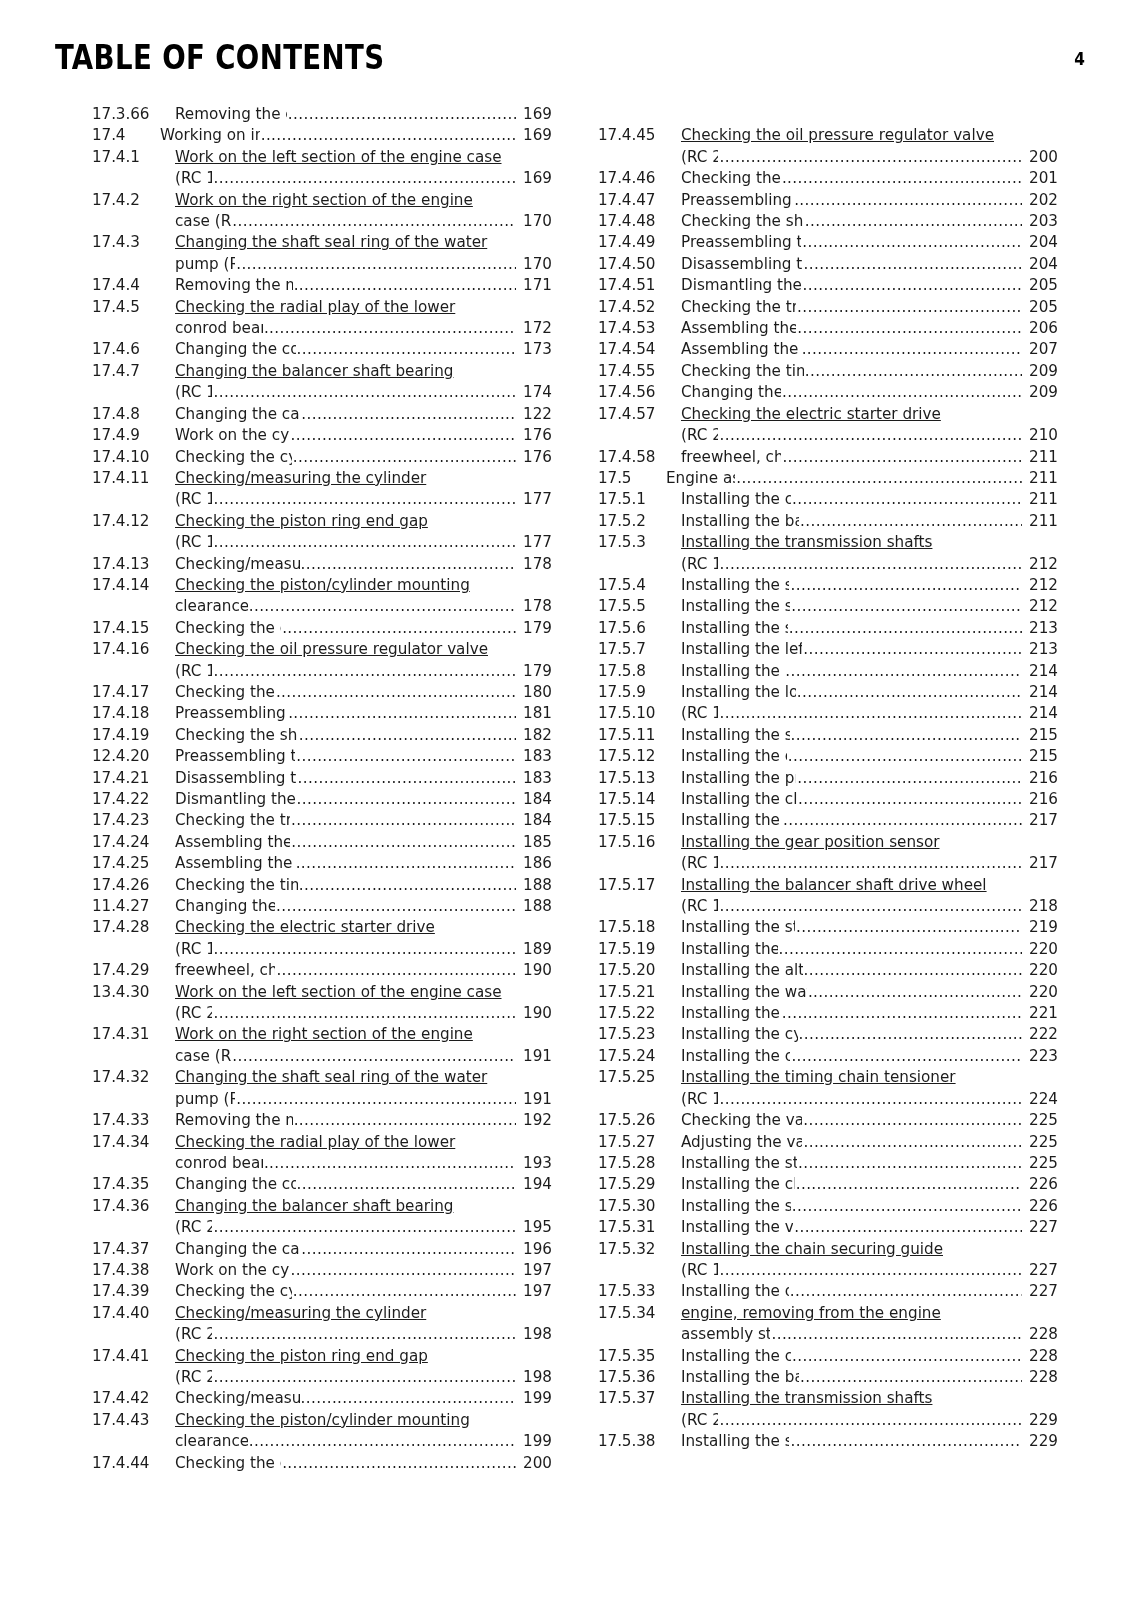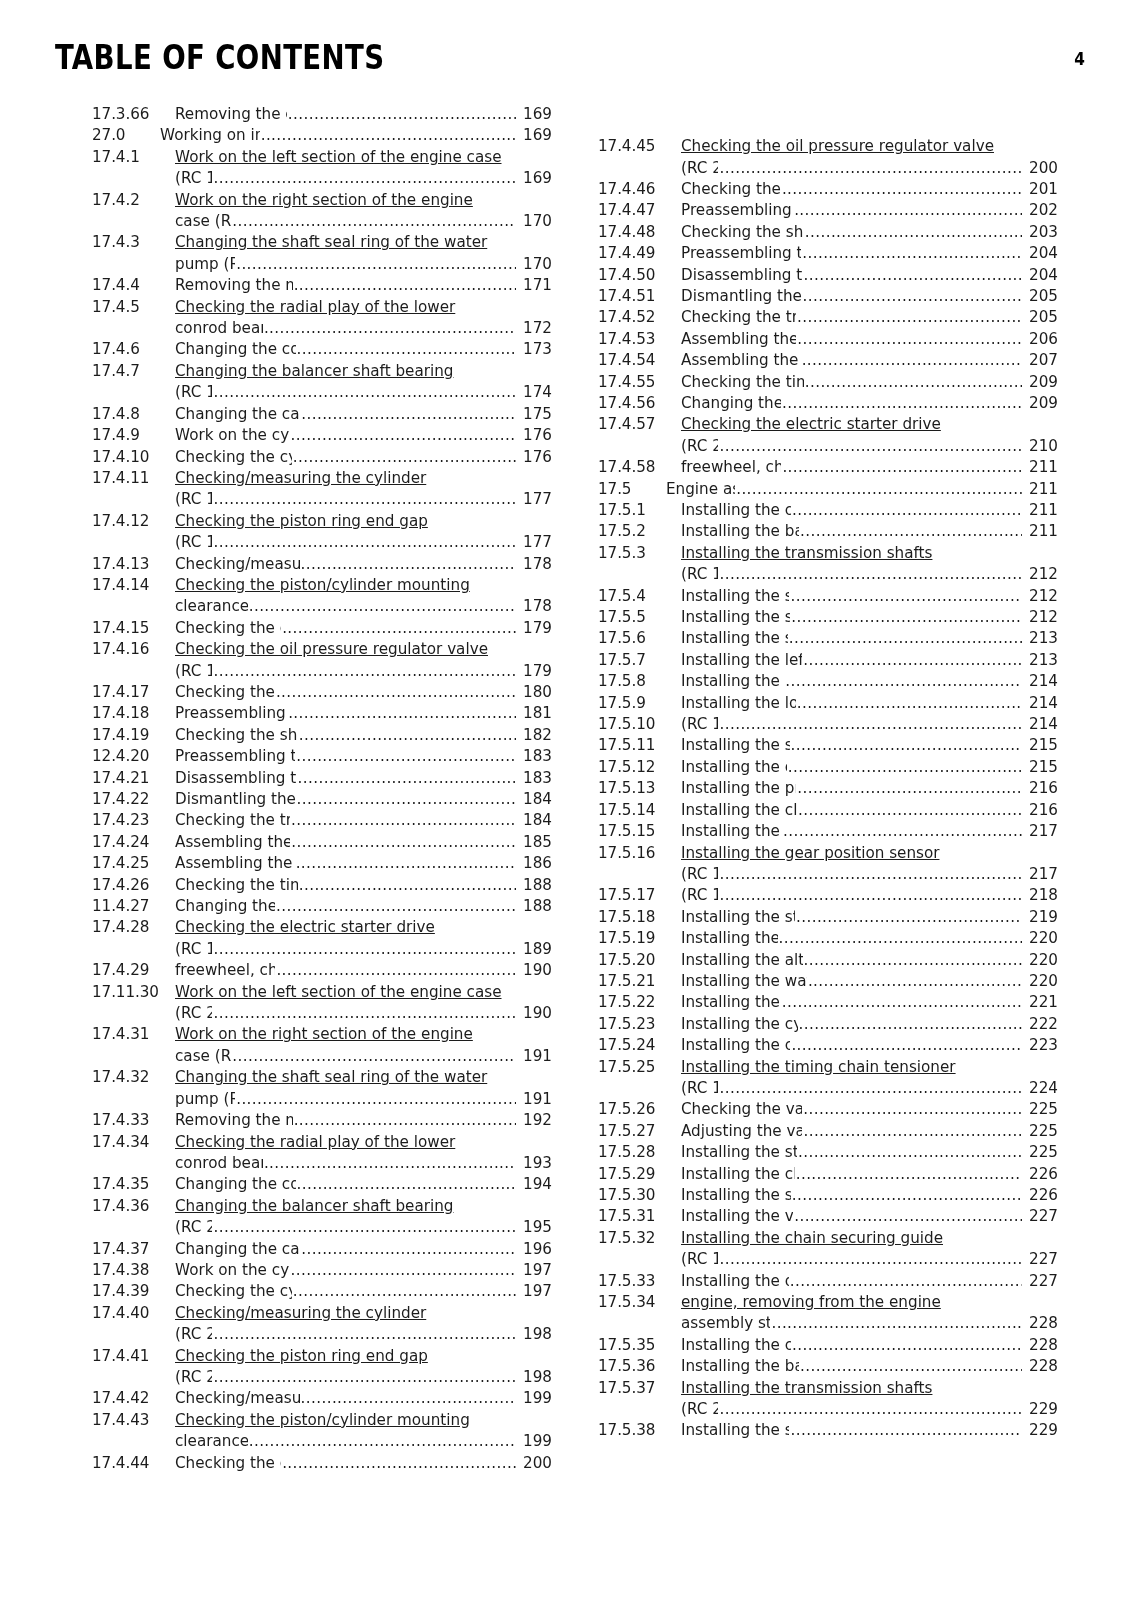--- a/index.html
+++ b/index.html
@@ -135,21 +135,21 @@
           <div class="toc-num">17.3.66</div>
           <div class="toc-body">
             <div class="toc-line">
               <span class="toc-text">Removing the crankshaft (RC 200)</span>
               <span class="toc-leader"></span>
               <span class="toc-pg">169</span>
             </div>
           </div>
         </div>
         <div class="toc-entry">
-          <div class="toc-num level2">27.0</div>
+          <div class="toc-num level2">17.4</div>
           <div class="toc-body">
             <div class="toc-line">
               <span class="toc-text">Working on individual parts</span>
               <span class="toc-leader"></span>
               <span class="toc-pg">169</span>
             </div>
           </div>
         </div>
         <div class="toc-entry">
           <div class="toc-num">17.4.1</div>
@@ -225,21 +225,21 @@
               <span class="toc-pg">174</span>
             </div>
           </div>
         </div>
         <div class="toc-entry">
           <div class="toc-num">17.4.8</div>
           <div class="toc-body">
             <div class="toc-line">
               <span class="toc-text">Changing the camshaft bearing (RC 125)</span>
               <span class="toc-leader"></span>
-              <span class="toc-pg">175</span>
+              <span class="toc-pg">122</span>
             </div>
           </div>
         </div>
         <div class="toc-entry">
           <div class="toc-num">17.4.9</div>
           <div class="toc-body">
             <div class="toc-line">
               <span class="toc-text">Work on the cylinder head (RC 125)</span>
               <span class="toc-leader"></span>
               <span class="toc-pg">176</span>
@@ -445,21 +445,21 @@
           <div class="toc-num">17.4.29</div>
           <div class="toc-body">
             <div class="toc-line">
               <span class="toc-text">freewheel, checking (RC 125)</span>
               <span class="toc-leader"></span>
               <span class="toc-pg">190</span>
             </div>
           </div>
         </div>
         <div class="toc-entry">
-          <div class="toc-num">17.11.30</div>
+          <div class="toc-num">13.4.30</div>
           <div class="toc-body">
             <div class="toc-wrapline">Work on the left section of the engine case</div>
             <div class="toc-line">
               <span class="toc-text">(RC 200)</span>
               <span class="toc-leader"></span>
               <span class="toc-pg">190</span>
             </div>
           </div>
         </div>
         <div class="toc-entry">
@@ -921,20 +921,21 @@
             <div class="toc-line">
               <span class="toc-text">(RC 125)</span>
               <span class="toc-leader"></span>
               <span class="toc-pg">217</span>
             </div>
           </div>
         </div>
         <div class="toc-entry">
           <div class="toc-num">17.5.17</div>
           <div class="toc-body">
+            <div class="toc-wrapline">Installing the balancer shaft drive wheel</div>
             <div class="toc-line">
               <span class="toc-text">(RC 125)</span>
               <span class="toc-leader"></span>
               <span class="toc-pg">218</span>
             </div>
           </div>
         </div>
         <div class="toc-entry">
           <div class="toc-num">17.5.18</div>
           <div class="toc-body">

